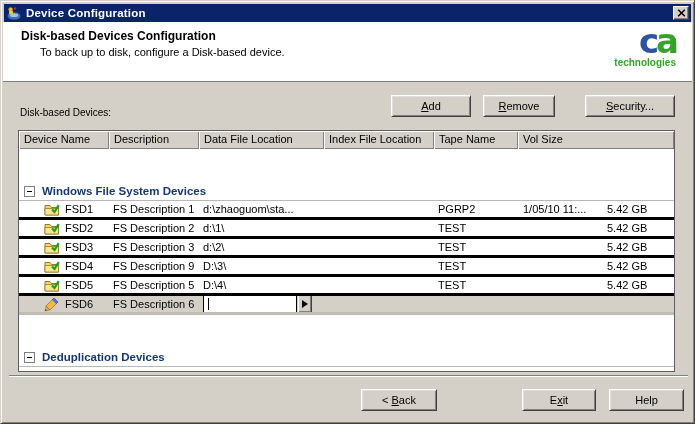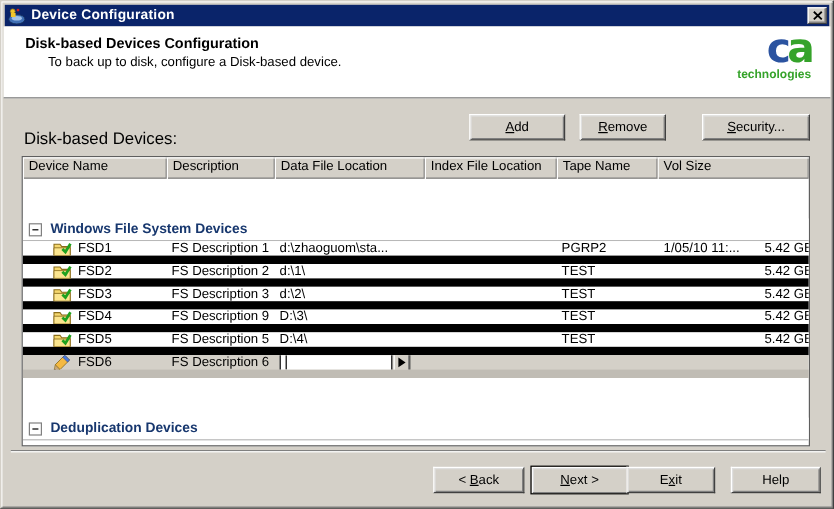--- a/index.html
+++ b/index.html
@@ -51,48 +51,48 @@
   .btn u { text-decoration:underline; }
   #btn-add      { left:390px; top:94px;  width:80px; }
   #btn-remove   { left:482px; top:94px;  width:72px; }
   #btn-security { left:584px; top:94px;  width:90px; }
   #btn-back { left:360px; top:388px; width:76px; }
   #btn-next { left:441px; top:387px; width:82px; height:24px; border:1px solid #000;
               box-shadow: inset 1px 1px 0 #ffffff, inset -1px -1px 0 #808080, inset 2px 2px 0 #dfdfdf; }
   #btn-exit { left:521px; top:388px; width:74px; }
   #btn-help { left:608px; top:388px; width:75px; }
 
-  .list-label { position:absolute; left:19px; top:106px; font-size:14px; }
+  .list-label { position:absolute; left:19px; top:106px; font-size:10px; }
 
   
   .grid {
     position:absolute; left:17px; top:129px; width:657px; height:242px;
     background:#ffffff; border:1px solid #5f5f5f; overflow:hidden;
   }
   .grid-header { display:flex; height:18px; }
   .hcell {
     background:#d4d0c8; font-size:11px; padding:2px 0 0 5px; white-space:nowrap; overflow:hidden;
     box-shadow: inset 1px 1px 0 #ffffff, inset -1px -1px 0 #808080;
   }
-  .c0 { width:120px; } .c1 { width:90px; } .c2 { width:125px; } .c3 { width:110px; }
+  .c0 { width:90px; } .c1 { width:90px; } .c2 { width:125px; } .c3 { width:110px; }
   .c4 { width:85px; } .c5 { width:84px; } .c6 { flex:1; }
 
   .group-row {
     height:19px; display:flex; align-items:center; padding-left:5px;
     font-weight:bold; color:#17376e; background:#fff;
     border-bottom:1px solid #b8b8b8; font-size:11.5px;margin-top:33px;
   }
   .expander {
     width:11px; height:11px; background:#fff; border:1px solid #808080;
     margin-right:7px; position:relative; flex:0 0 auto;
   }
   .expander .minus { position:absolute; left:2px; top:4px; width:5px; height:1px; background:#000; }
 
   .dev-row { height:19px; display:flex; align-items:center; background:#fff;
-             border-bottom:7px solid #000000; font-size:11px; }
+             border-bottom:3px solid #000000; font-size:11px; }
   .dev-row.editing { background:#d4d0c8; border-bottom-color:#c0bcb4; }
   .dev-row .cell { padding-left:4px; white-space:nowrap; overflow:hidden; height:100%;
                    display:flex; align-items:center; }
   .dev-row .cell.c0 { padding-left:25px; }
   .dev-icon { width:16px; height:15px; margin-right:5px; display:inline-flex; flex:0 0 auto; }
 
   .edit-box { position:relative; width:94px; height:18px; background:#fff;
               border:1px solid #000; flex:0 0 auto; }
   .edit-box input { position:absolute; left:1px; top:1px; width:90px; height:14px;
                     border:none; outline:none; font-size:11px; font-family:"Liberation Sans",sans-serif;
@@ -284,17 +284,16 @@
             <span class="minus"></span>
           </span>
           <span>Deduplication Devices</span>
         </div>
       </div>
   </div>
 
   <div class="etched"></div>
 
   <button class="btn" id="btn-back"><span>&lt; </span><u>B</u><span>ack</span></button>
-  <button class="btn" id="btn-next"><span></span><u>N</u><span>ext &gt;</span></button>
   <button class="btn" id="btn-exit"><span>E</span><u>x</u><span>it</span></button>
   <button class="btn" id="btn-help"><span>Help</span><u></u><span></span></button>
 
 </div>
 
 </body></html>

